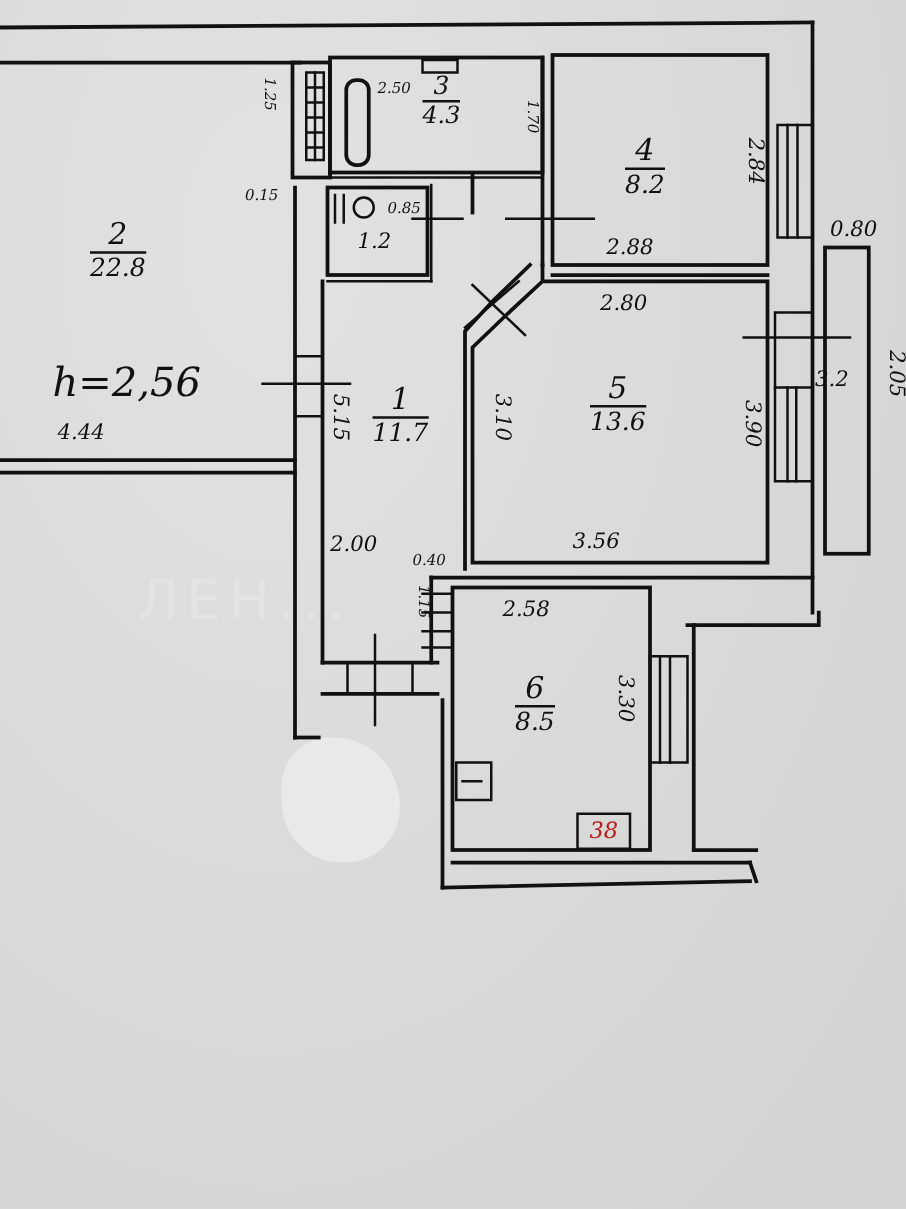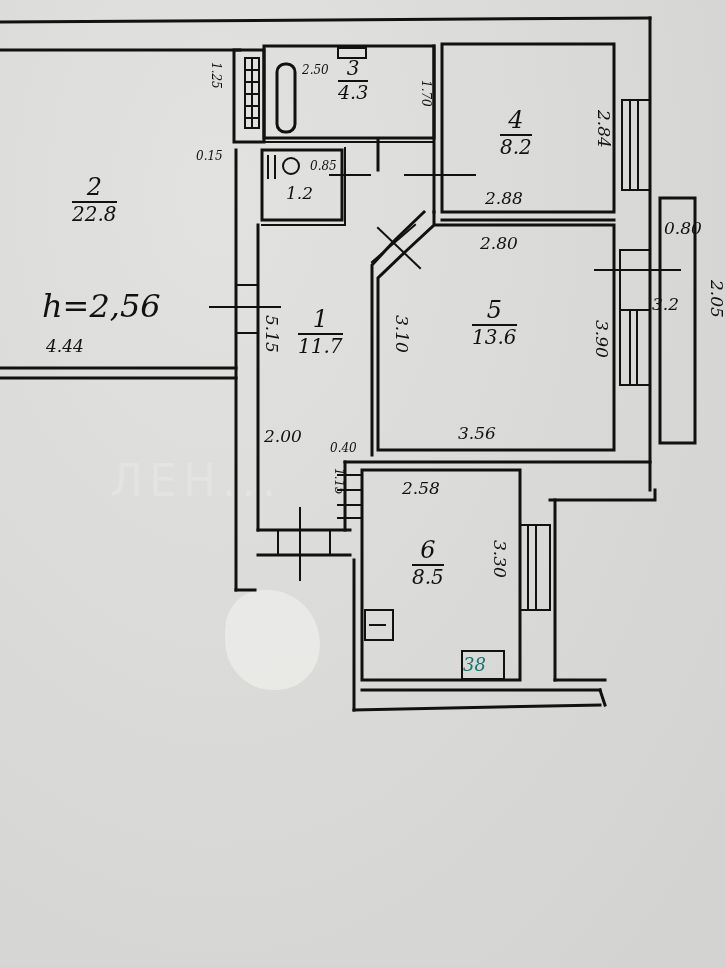--- a/index.html
+++ b/index.html
@@ -15,21 +15,21 @@
     .tiny { font-size:12px; }
     .frac { position:absolute; text-align:center; font-family:"DejaVu Serif", serif; font-style:italic; color:#111; }
     .frac .top { display:block; border-bottom:2px solid #111; padding:0 6px 1px; font-size:24px; line-height:1.05; }
     .frac .bot { display:block; font-size:20px; line-height:1.1; }
     .vert { transform:rotate(90deg); transform-origin:left top; }
     .watermark { position:absolute; left:110px; top:455px; font-size:44px; color:rgba(255,255,255,0.18);
       font-family:"DejaVu Sans", sans-serif; letter-spacing:6px; }
     .blob { position:absolute; left:225px; top:590px; width:95px; height:100px; background:#ececea;
       border-radius:40% 55% 45% 50%; opacity:.8; }
     .vent { position:absolute; left:461px; top:650px; width:40px; height:26px; border:2px solid #111;
-      font-family:"DejaVu Serif", serif; font-style:italic; font-size:18px; text-align:left; line-height:26px; color:#0f766e; }
+      font-family:"DejaVu Serif", serif; font-style:italic; font-size:18px; text-align:center; line-height:26px; color:#b91c1c; }
   </style>
 </head>
 <body>
 
 <div class="paper"></div>
 <div class="watermark">ЛЕН...</div>
 <div class="blob"></div>
 
 <svg class="plan" width="725" height="967" viewBox="0 0 725 967" stroke="#111" fill="none" stroke-linecap="square">
 
@@ -170,17 +170,17 @@
 <div class="lbl dim" style="left:458px;top:425px;">3.56</div>
 
 <div class="lbl dim vert" style="left:280px;top:315px;">5.15</div>
 <div class="lbl dim" style="left:264px;top:428px;">2.00</div>
 <div class="lbl tiny" style="left:330px;top:442px;">0.40</div>
 
 <div class="lbl dim" style="left:402px;top:480px;">2.58</div>
 <div class="lbl dim vert" style="left:508px;top:540px;">3.30</div>
 <div class="lbl tiny vert" style="left:345px;top:468px;">1.15</div>
 
-<div class="lbl dim" style="left:664px;top:176px;margin-top:44px;">0.80</div>
+<div class="lbl dim" style="left:664px;top:176px;">0.80</div>
 <div class="lbl dim" style="left:652px;top:296px;">3.2</div>
 <div class="lbl dim vert" style="left:725px;top:280px;">2.05</div>
 
 <div class="vent">38</div>
 
 </body></html>

